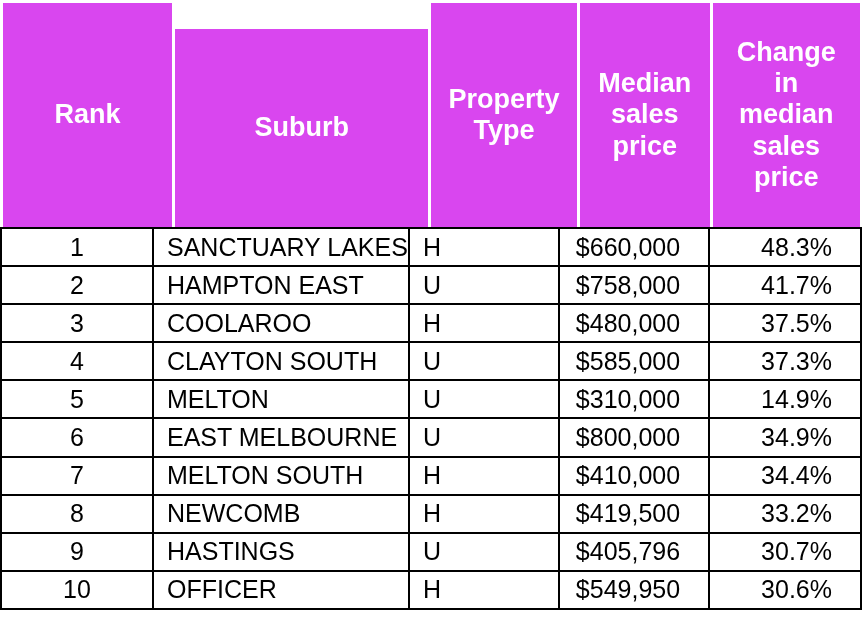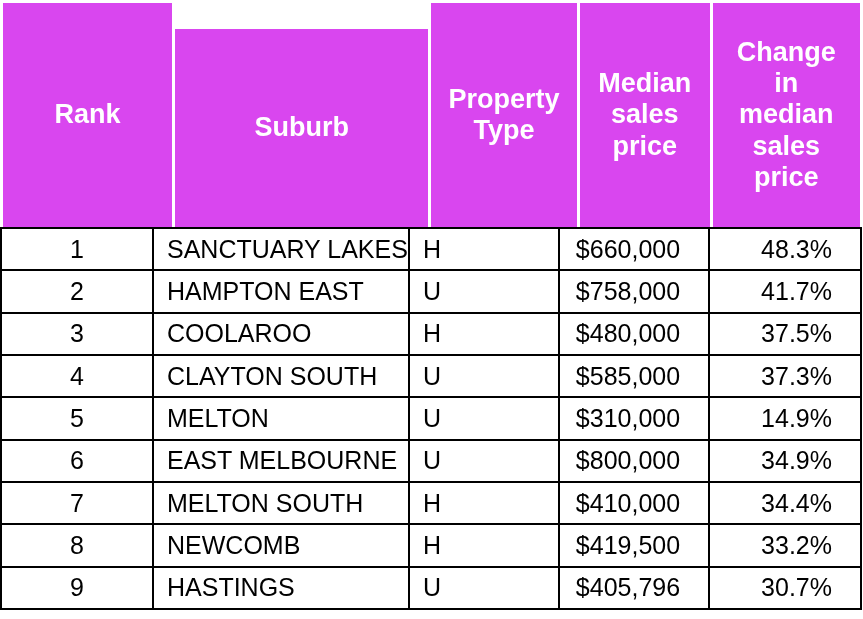--- a/index.html
+++ b/index.html
@@ -138,15 +138,22 @@
         <td class="c-price">$419,500</td>
         <td class="c-change">33.2%</td>
       </tr>
       <tr>
         <td class="c-rank">9</td>
         <td class="c-suburb">HASTINGS</td>
         <td class="c-type">U</td>
         <td class="c-price">$405,796</td>
         <td class="c-change">30.7%</td>
       </tr>
+      <tr>
+        <td class="c-rank">10</td>
+        <td class="c-suburb">OFFICER</td>
+        <td class="c-type">H</td>
+        <td class="c-price">$549,950</td>
+        <td class="c-change">30.6%</td>
+      </tr>
     </tbody>
   </table>
 </div>
 
 </body></html>

